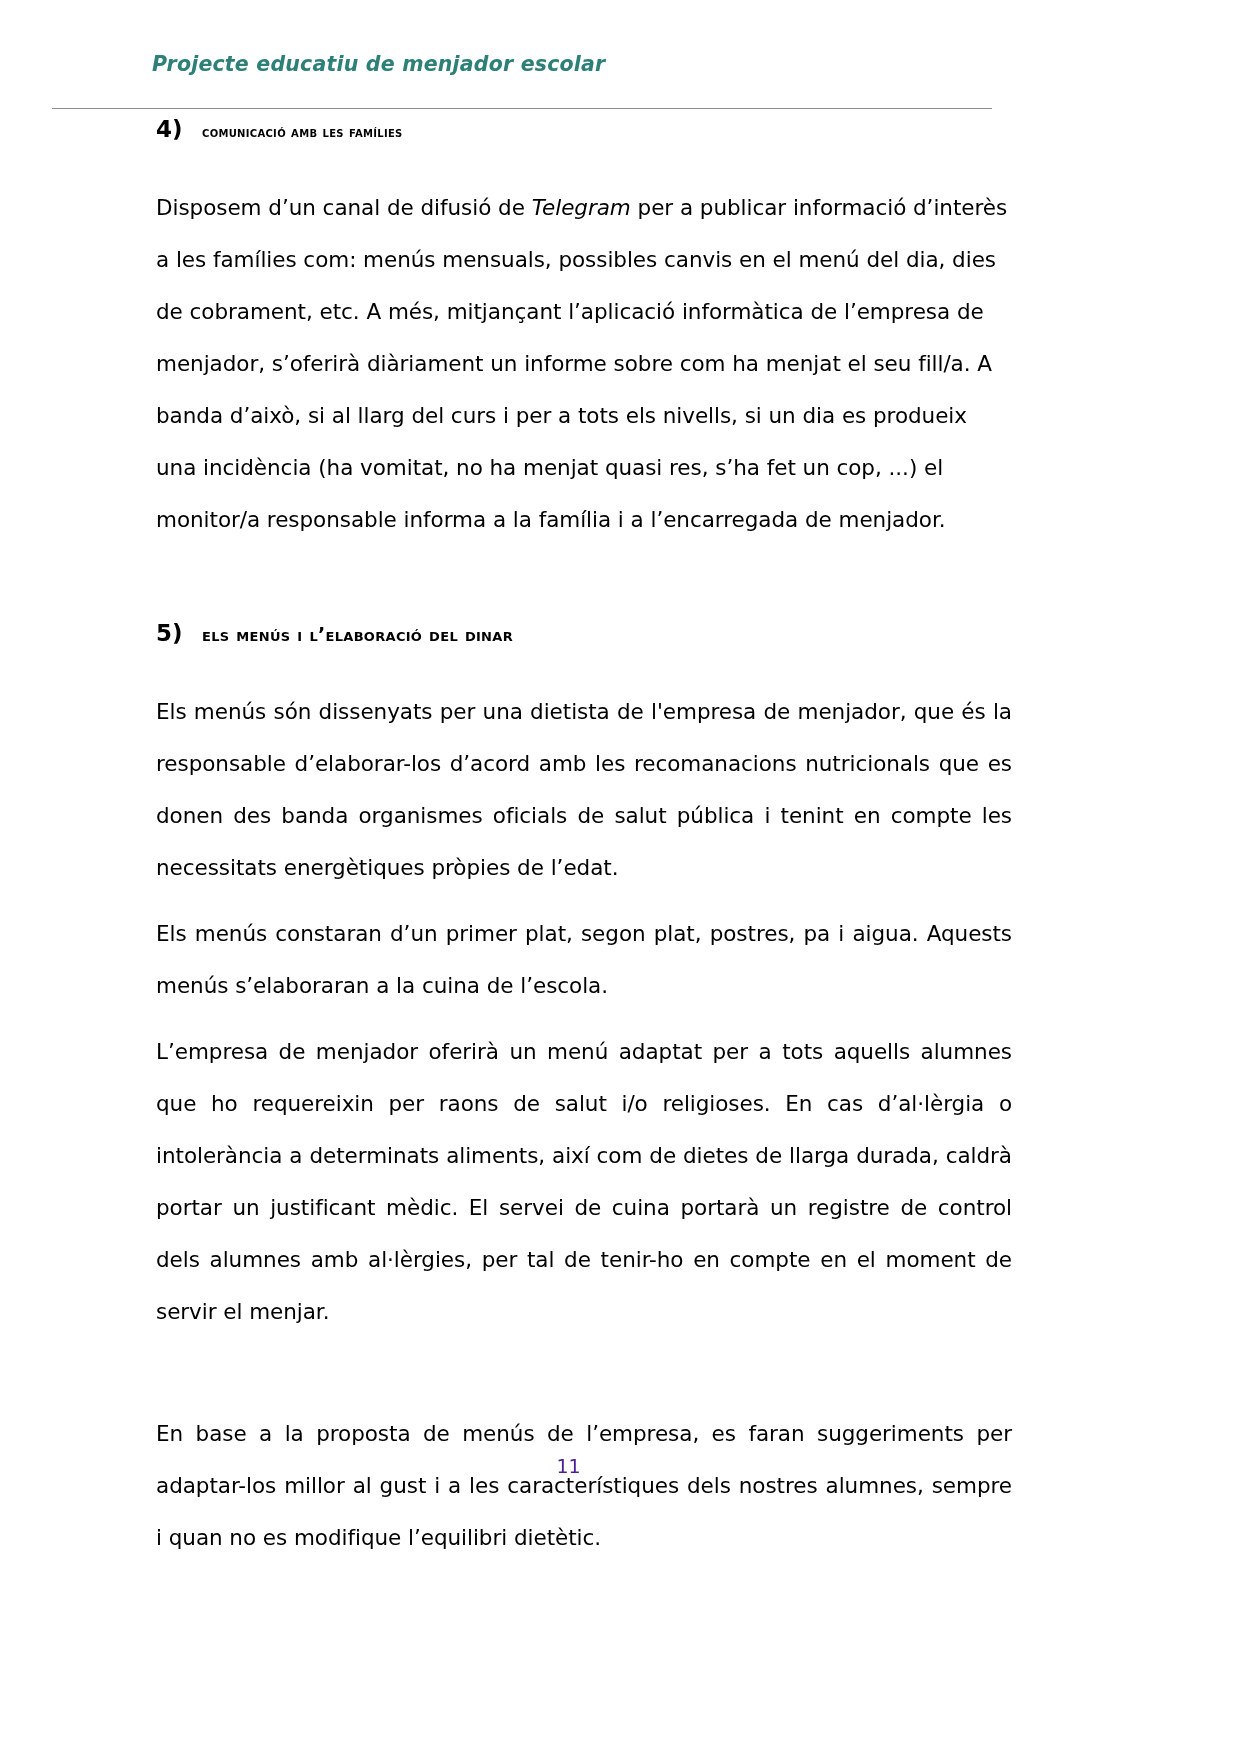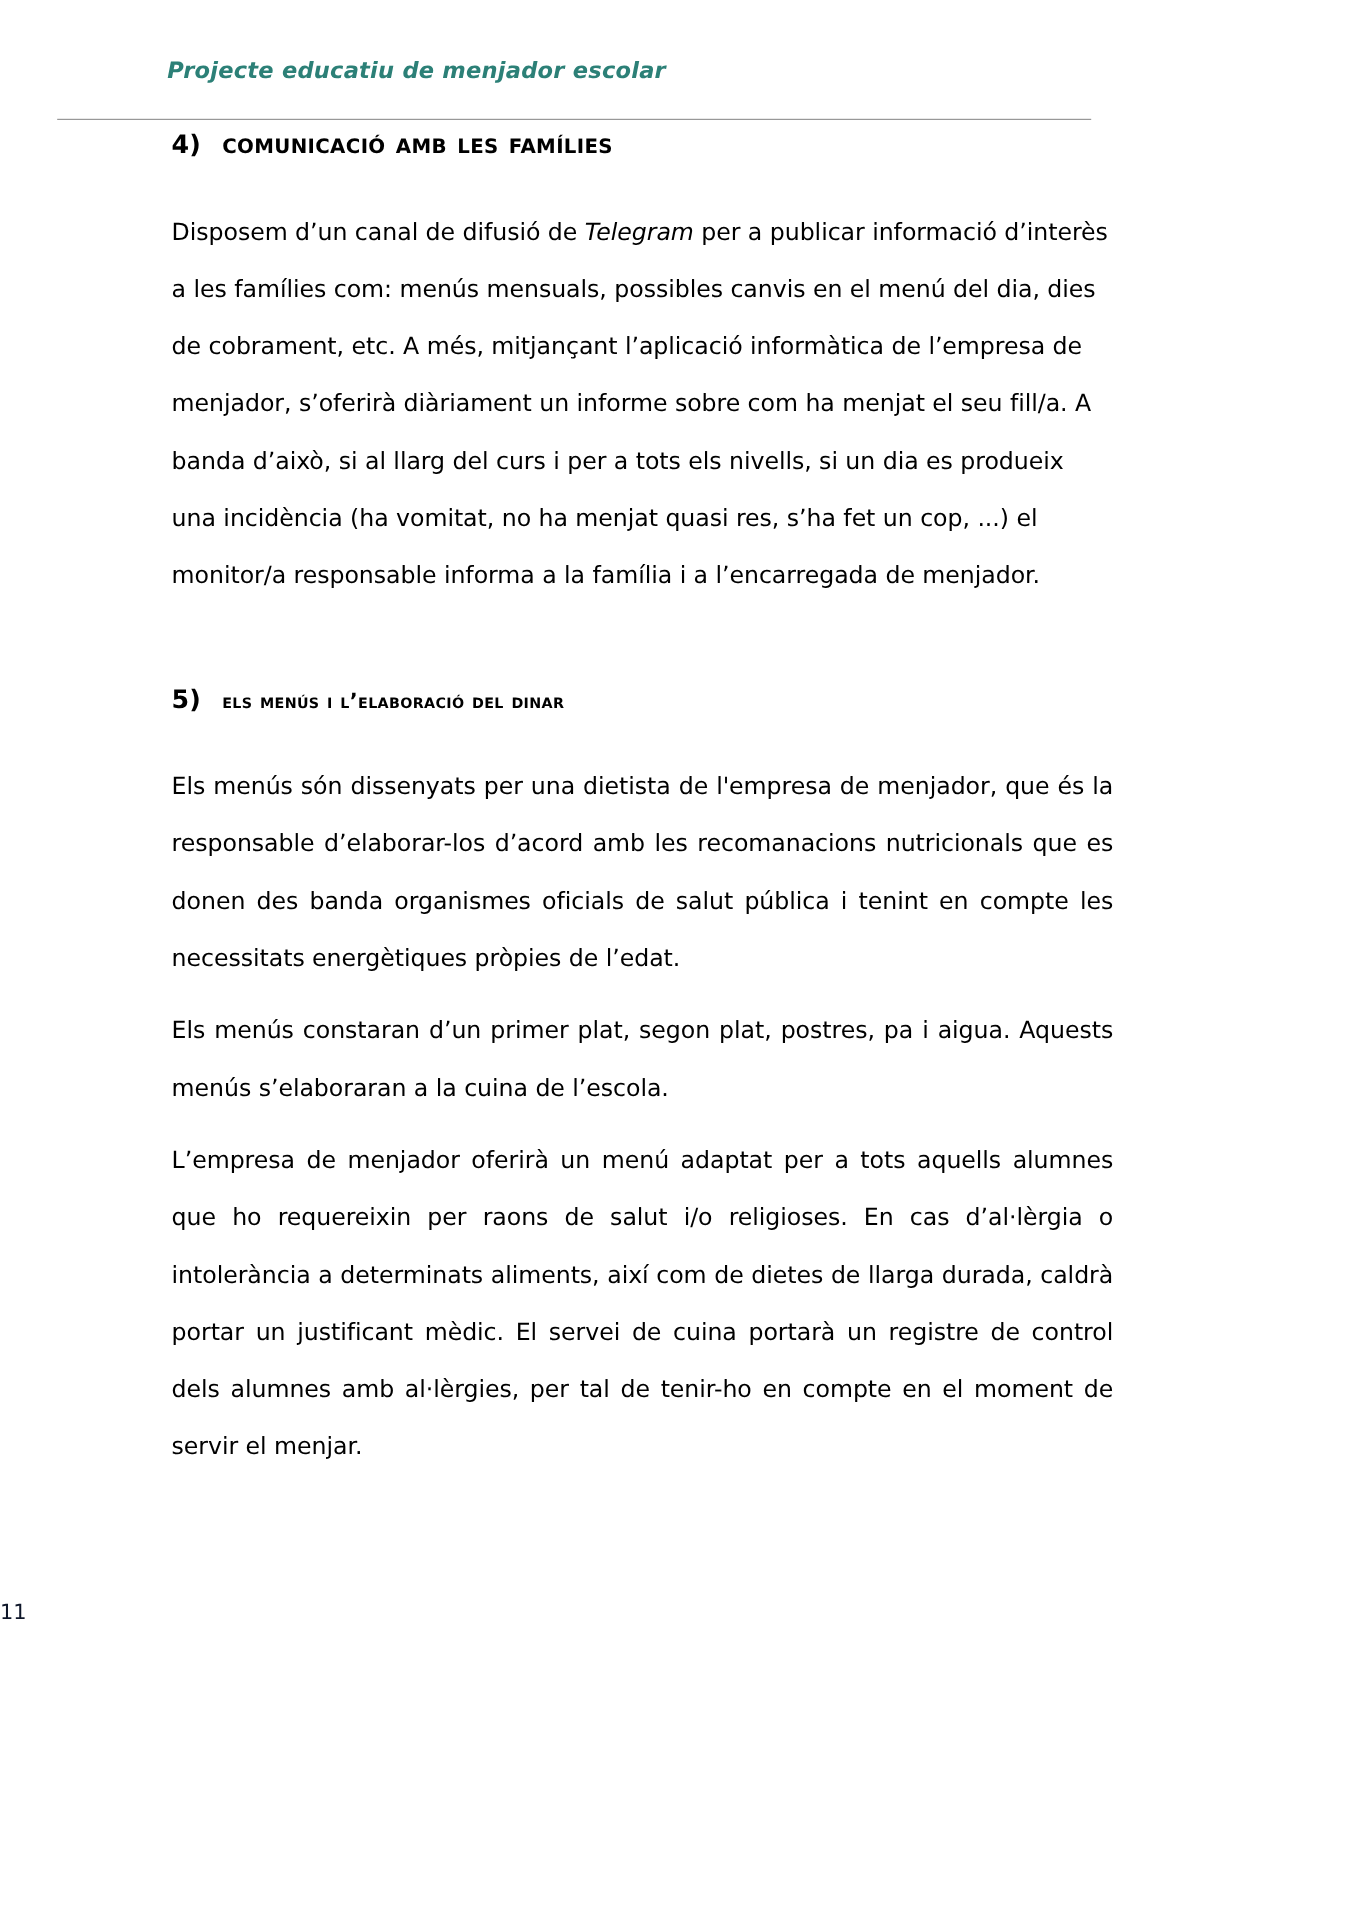--- a/index.html
+++ b/index.html
@@ -73,21 +73,21 @@
     width: 46px;
     flex: 0 0 46px;
   }
   .heading .ttl {
     font-variant: small-caps;
     text-transform: lowercase;
     font-weight: bold;
     letter-spacing: 0.3px;
   }
   .heading-4 { margin: 4px 0 0 0; }
-  .heading-4 .ttl { font-size: 26px; }
+  .heading-4 .ttl { font-size: 14px; }
   .heading-5 { margin: 0; }
   .heading-5 .num { font-size: 23px; }
   .heading-5 .ttl { font-size: 19px; }
 
   
   p.body {
     margin: 0;
     font-size: 21.5px;
     line-height: 52px;
     color: #000000;
@@ -101,22 +101,23 @@
   .sp-40 { height: 40px; }
   .sp-56 { height: 56px; }
   .sp-74 { height: 74px; }
 
   
   .page-number {
     position: absolute;
     left: 0;
     top: 1455px;
     width: 1137px;
+    text-align: center;
     font-size: 19px;
-    color: #0f172a;
+    color: #4c1d95;
   }
 </style>
 </head>
 <body>
 
 <div class="page">
 
   <div class="doc-header">
     <div class="doc-header-title">Projecte  educatiu de menjador escolar</div>
   </div>
@@ -142,19 +143,20 @@
 
     <div class="sp-40"></div>
 
     <p class="body justify">Els menús són dissenyats per una dietista de l'empresa de menjador, que és la responsable d’elaborar-los d’acord amb les recomanacions nutricionals que es donen des banda organismes oficials de salut pública i tenint en compte les necessitats energètiques pròpies de l’edat.</p>
     <div class="sp-14"></div>
     <p class="body justify">Els menús constaran d’un primer plat, segon plat, postres, pa i aigua. Aquests menús s’elaboraran a la cuina de l’escola.</p>
     <div class="sp-14"></div>
     <p class="body justify">L’empresa de menjador oferirà un menú adaptat per a tots aquells alumnes que ho requereixin per raons de salut i/o religioses. En cas d’al·lèrgia o intolerància a determinats aliments, així com de dietes de llarga durada, caldrà portar un justificant mèdic. El servei de cuina portarà un registre de control dels alumnes amb al·lèrgies, per tal de tenir-ho en compte en el moment de servir el menjar.</p>
     <div class="sp-56"></div>
     <div class="sp-14"></div>
+    <p class="body justify">En base a la proposta de menús de l’empresa, es faran suggeriments per adaptar-los millor al gust i a les característiques dels nostres alumnes, sempre i quan no es modifique l’equilibri dietètic.</p>
     <div class="sp-14"></div>
 
   </div>
 
   <div class="page-number">11</div>
 
 </div>
 
 </body></html>

